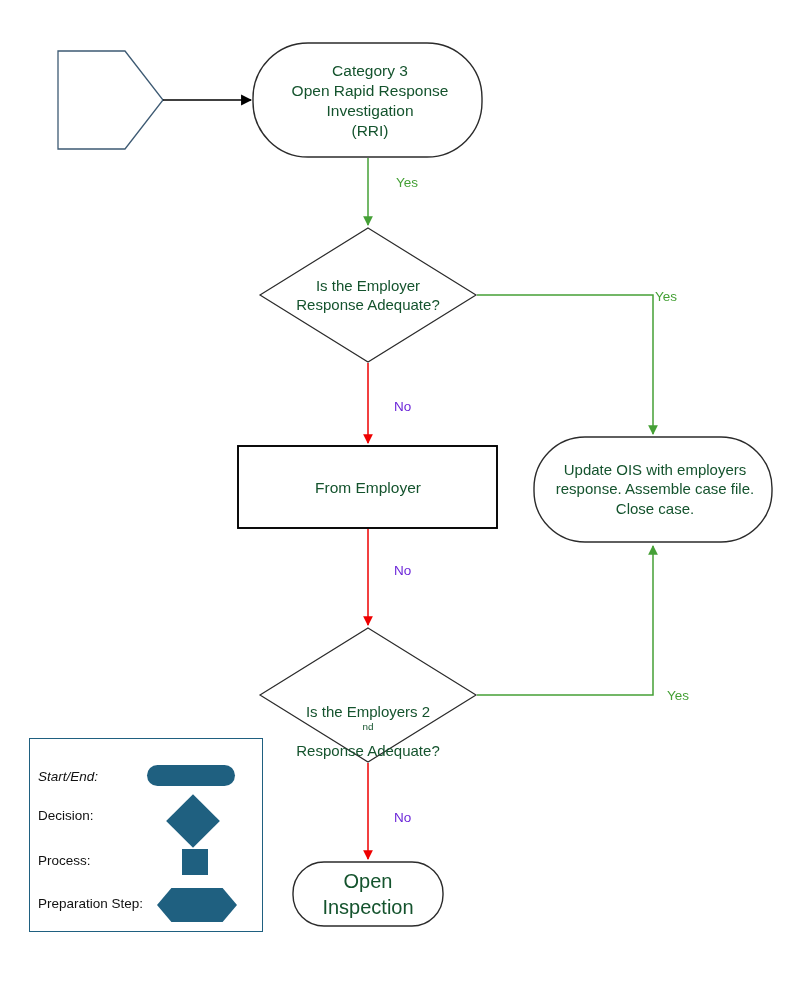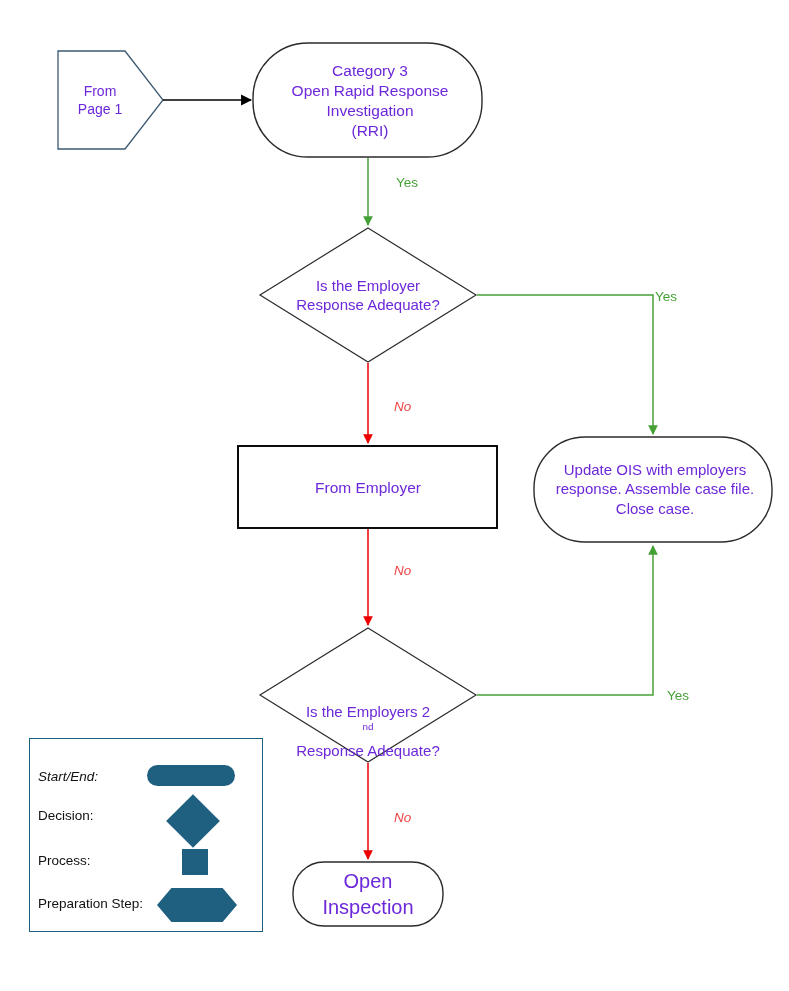--- a/index.html
+++ b/index.html
@@ -25,21 +25,21 @@
     width: 789px;
     height: 991px;
   }
   
   .node-text {
     position: absolute;
     display: flex;
     align-items: center;
     justify-content: center;
     text-align: center;
-    color: #6d28d9;
+    color: #14532d;
     line-height: 1.30;
     pointer-events: none;
   }
   .node-text span { display: block; }
 
   #cat3-text   { left: 258px; top: 46px;  width: 224px; height: 110px; font-size: 15.5px; }
   #frompage-text { left: 56px; top: 52px; width: 88px;  height: 96px;  font-size: 14px; }
   #dec1-text   { left: 262px; top: 262px; width: 212px; height: 66px;  font-size: 15px; }
   #proc1-text  { left: 240px; top: 452px; width: 256px; height: 72px;  font-size: 15.5px; }
   #update-text { left: 540px; top: 446px; width: 230px; height: 86px;  font-size: 15px; }
@@ -51,21 +51,21 @@
   
   .edge-label {
     position: absolute;
     font-size: 13.5px;
     line-height: 1;
     pointer-events: none;
     white-space: nowrap;
     margin-left: 41px;
   }
   .lbl-yes { color: #45a036; }
-  .lbl-no  { color: #ef4444; font-style: italic; }
+  .lbl-no  { color: #6d28d9; }
 
   #lbl-yes-1 { left: 355px; top: 176px; }
   #lbl-no-1  { left: 353px; top: 400px; }
   #lbl-no-2  { left: 353px; top: 564px; }
   #lbl-no-3  { left: 353px; top: 811px; }
   #lbl-yes-2 { left: 614px; top: 290px; }
   #lbl-yes-3 { left: 626px; top: 689px; }
 
   
   #legend {
@@ -151,26 +151,20 @@
 
     <path d="M 477 295 L 653 295 L 653 434" fill="none" stroke="#45a036" stroke-width="1.5" marker-end="url(#arrow-green)"></path>
 
     <line x1="368" y1="529" x2="368" y2="625" stroke="#ee0000" stroke-width="1.5" marker-end="url(#arrow-red)"></line>
 
     <path d="M 477 695 L 653 695 L 653 546" fill="none" stroke="#45a036" stroke-width="1.5" marker-end="url(#arrow-green)"></path>
 
     <line x1="368" y1="763" x2="368" y2="859" stroke="#ee0000" stroke-width="1.5" marker-end="url(#arrow-red)"></line>
   </svg>
 
-  <div class="node-text" id="frompage-text">
-    <div>
-      <span>From</span>
-      <span>Page 1</span>
-    </div>
-  </div>
 
   <div class="node-text" id="cat3-text">
     <div>
       <span>Category 3</span>
       <span>Open Rapid Response</span>
       <span>Investigation</span>
       <span>(RRI)</span>
     </div>
   </div>
 

